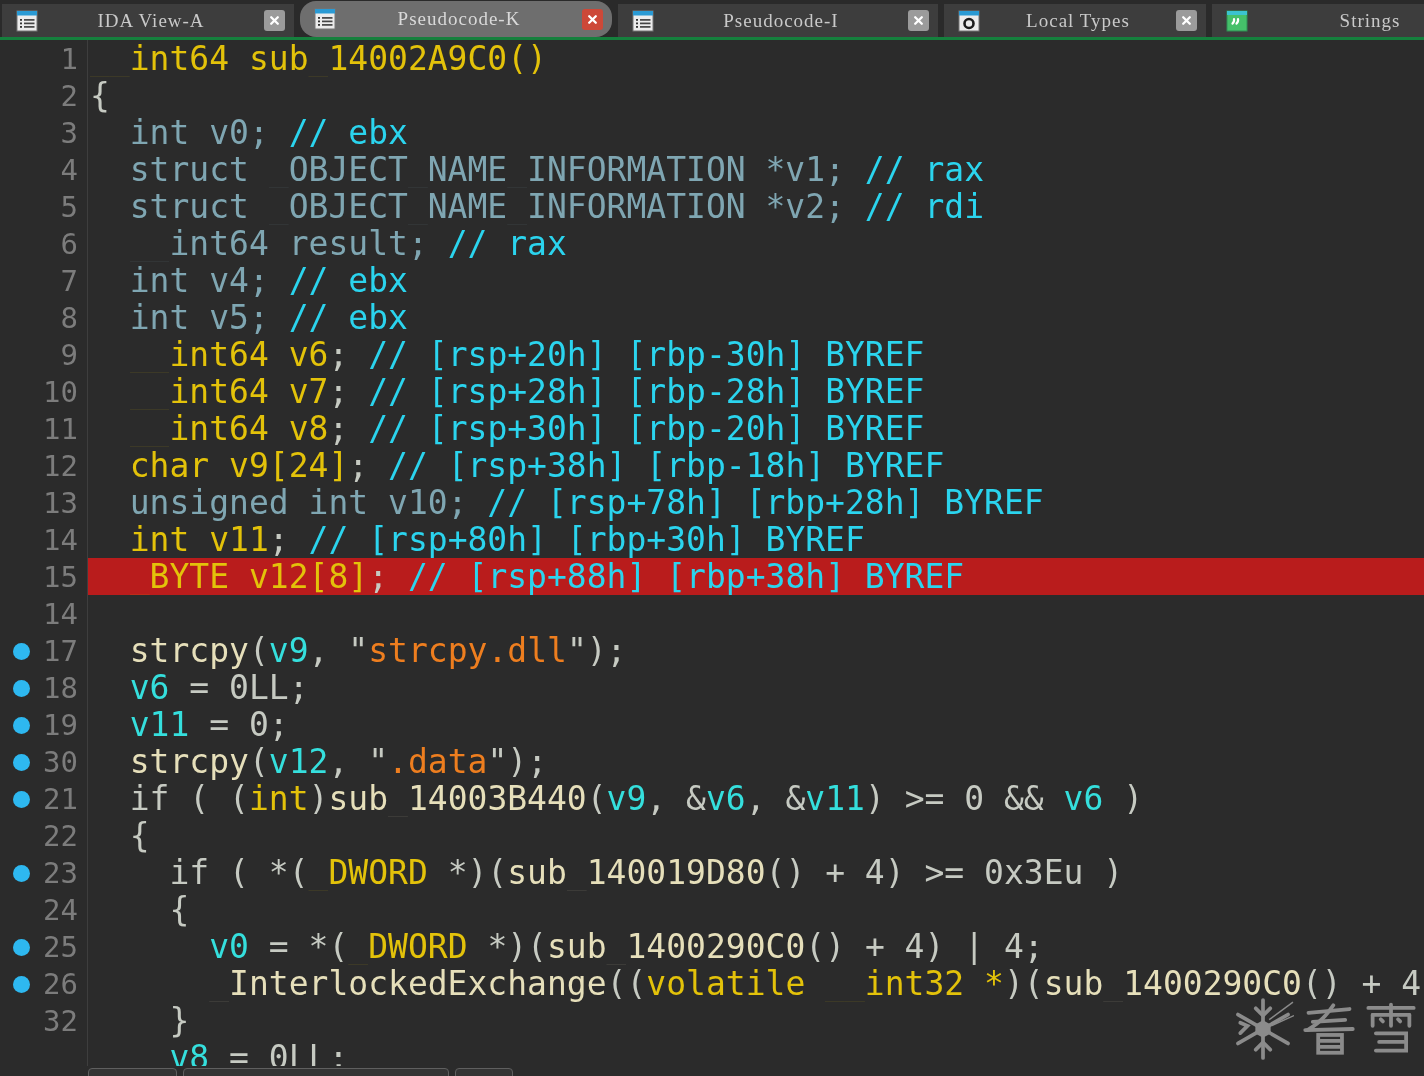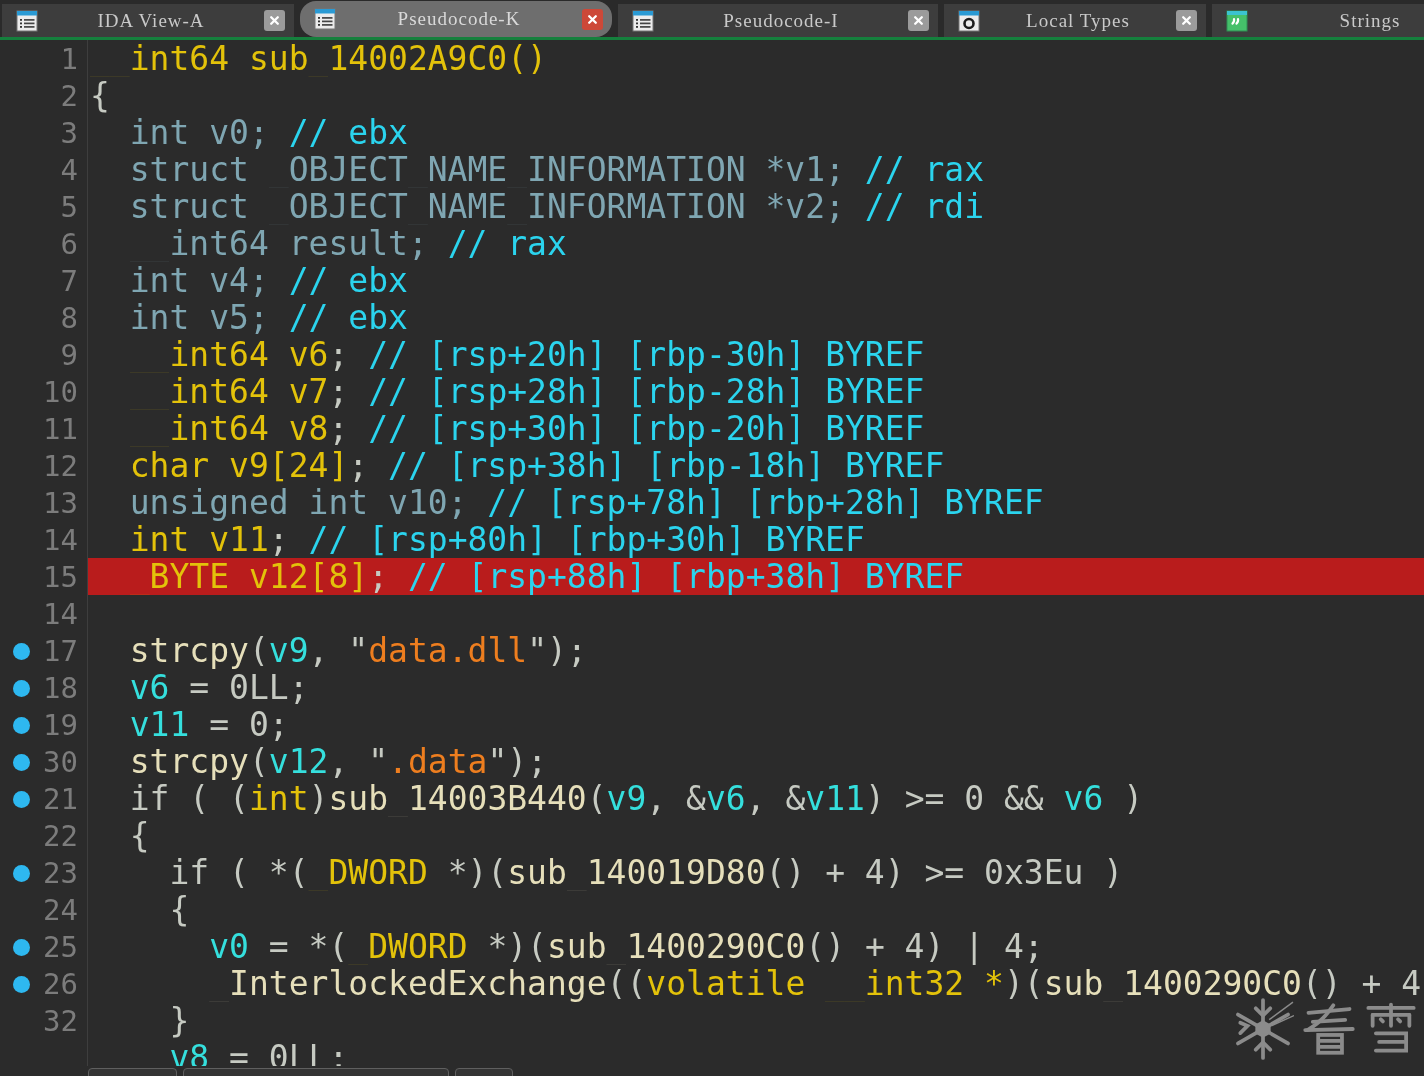--- a/index.html
+++ b/index.html
@@ -253,21 +253,21 @@
         <div class="gutter">
           <span class="lnum">14</span>
         </div>
         <div class="ltext"></div>
       </div>
       <div class="line">
         <div class="gutter">
           <span class="bpdot"></span>
           <span class="lnum">17</span>
         </div>
-        <div class="ltext"><span class="seg seg-func">  strcpy</span><span class="seg seg-text">(</span><span class="seg seg-var">v9</span><span class="seg seg-text">, "</span><span class="seg seg-string">data.dll</span><span class="seg seg-text">");</span></div>
+        <div class="ltext"><span class="seg seg-func">  strcpy</span><span class="seg seg-text">(</span><span class="seg seg-var">v9</span><span class="seg seg-text">, "</span><span class="seg seg-string">strcpy.dll</span><span class="seg seg-text">");</span></div>
       </div>
       <div class="line">
         <div class="gutter">
           <span class="bpdot"></span>
           <span class="lnum">18</span>
         </div>
         <div class="ltext"><span class="seg seg-var">  v6</span><span class="seg seg-text"> = 0LL;</span></div>
       </div>
       <div class="line">
         <div class="gutter">

